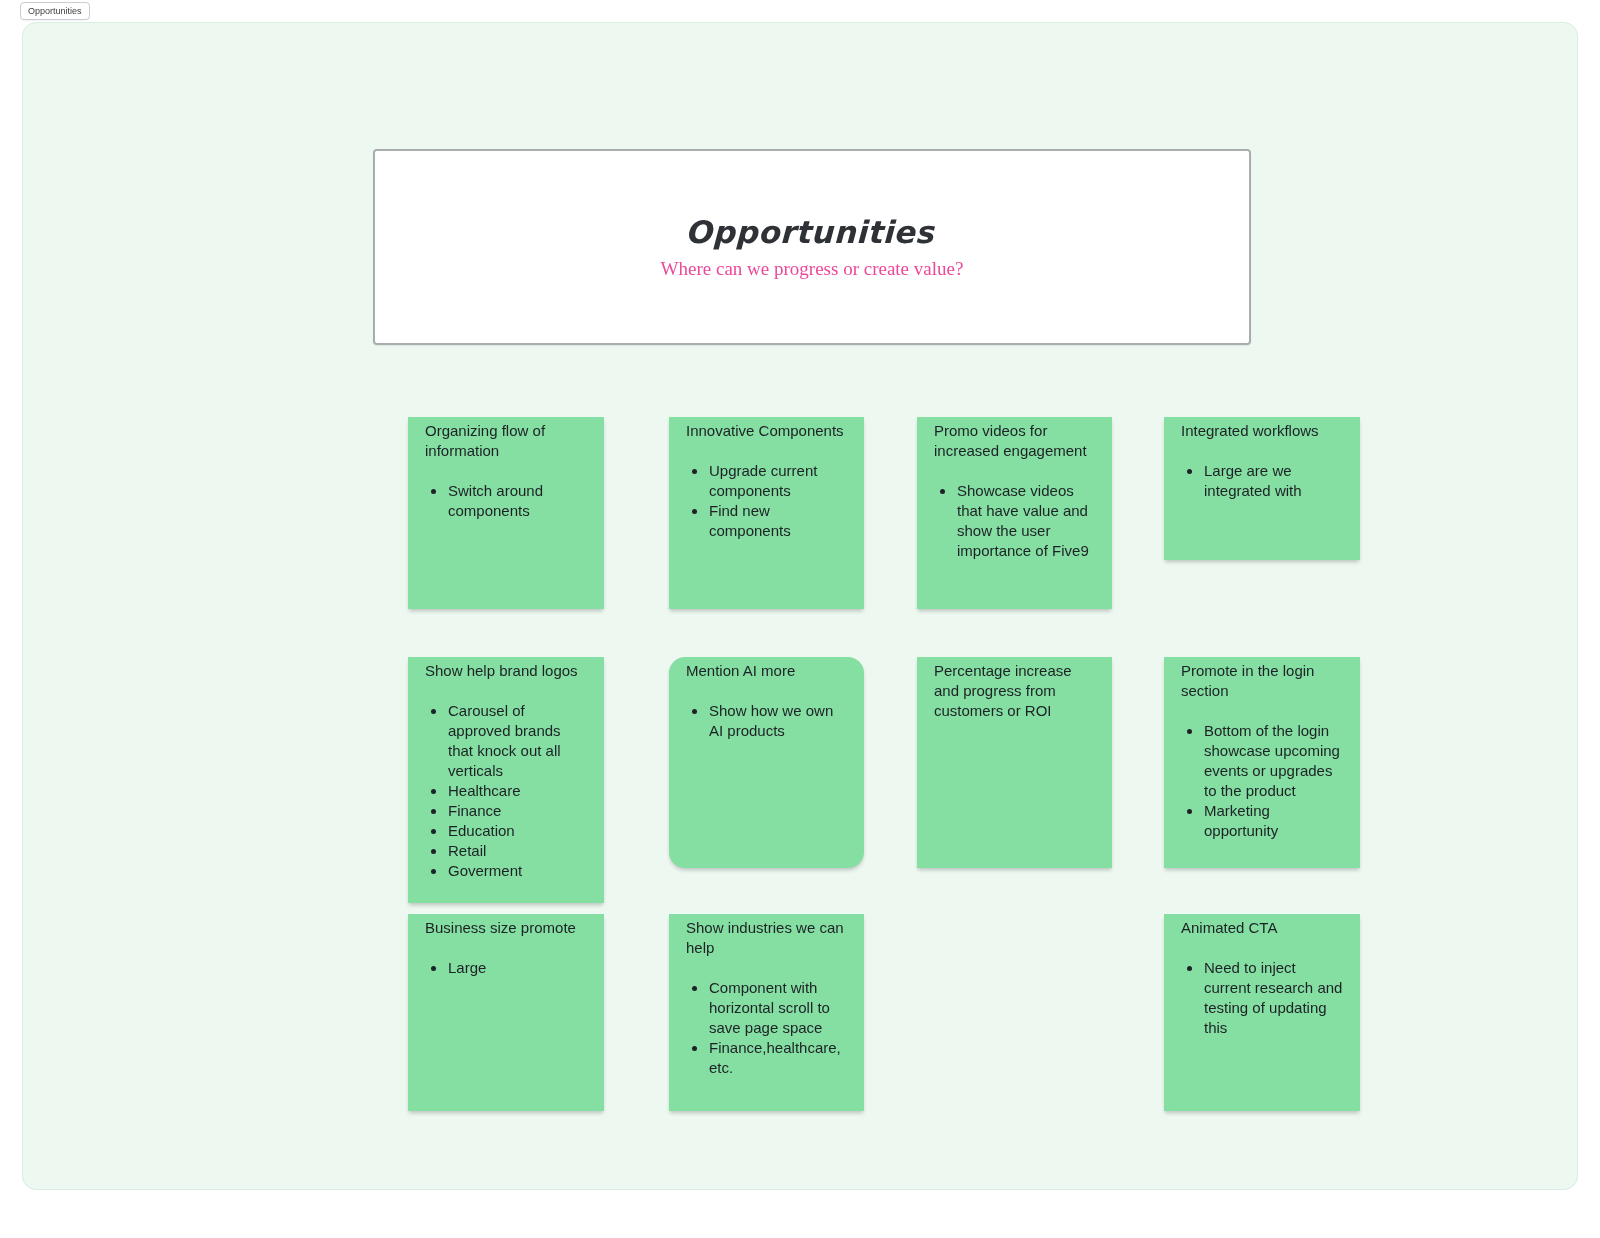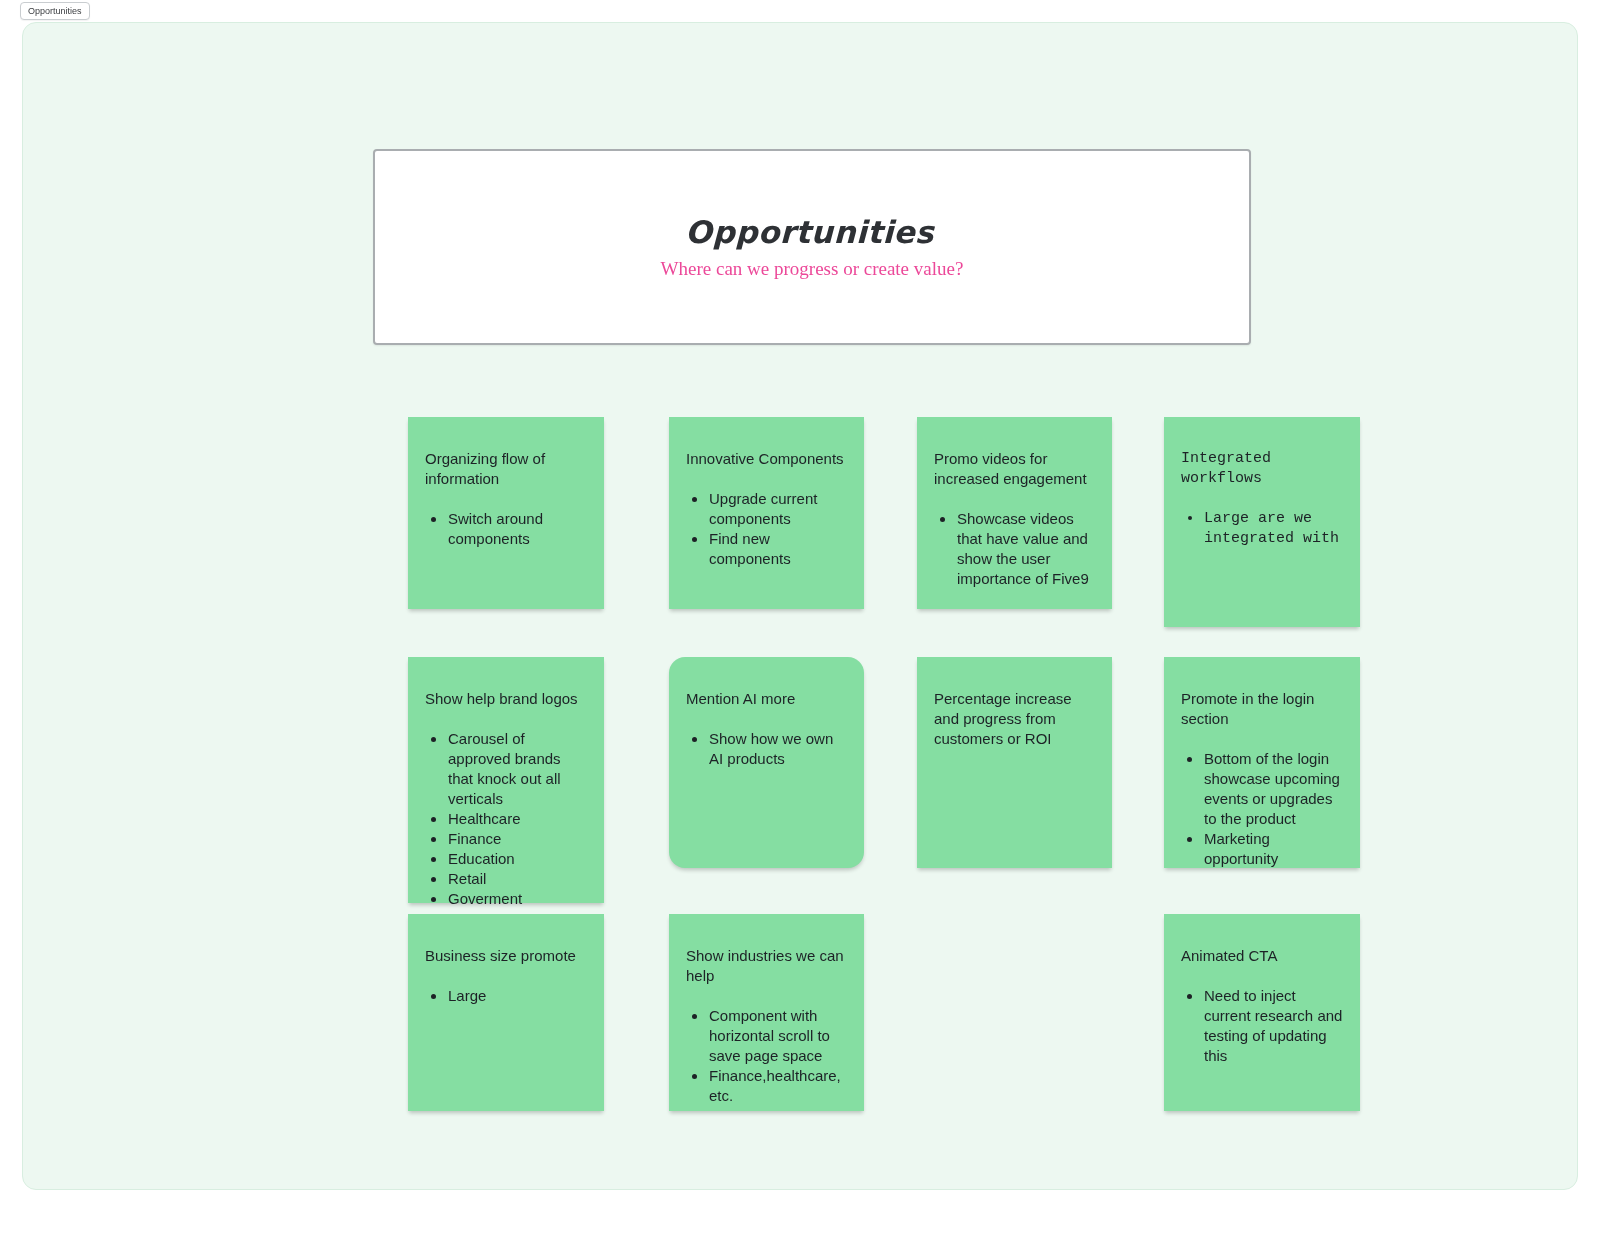--- a/index.html
+++ b/index.html
@@ -63,21 +63,21 @@
     font-family: Liberation Serif, serif;
     font-size: 19px;
     color: #ec4899;
   }
 
   
   .sticky {
     position: absolute;
     background: #85dea2;
     box-shadow: 0 3px 4px -1px rgba(0,0,0,0.22);
-    padding: 32px 17px;
+    padding: 4px 17px;
     color: #1d2226;
     font-size: 15px;
     line-height: 20px;
   }
   .sticky .sticky-title {
     font-weight: 400;
   }
   .sticky ul {
     margin-top: 20px;
     padding-left: 22px;
@@ -113,21 +113,21 @@
     </ul>
   </div>
 
   <div class="sticky" style="left:894px; top:394px; width:195px; height:192px;">
     <div class="sticky-title">Promo videos for increased engagement</div>
     <ul>
       <li>Showcase videos that have value and show the user importance of Five9</li>
     </ul>
   </div>
 
-  <div class="sticky" style="left:1141px; top:394px; width:196px; height:210px;font-family:Liberation Mono, monospace;">
+  <div class="sticky" style="left:1141px; top:394px; width:196px; height:143px;">
     <div class="sticky-title">Integrated workflows</div>
     <ul>
       <li>Large are we integrated with</li>
     </ul>
   </div>
 
   <div class="sticky" style="left:385px; top:634px; width:196px; height:246px;">
     <div class="sticky-title">Show help brand logos</div>
     <ul>
       <li>Carousel of approved brands that knock out all verticals</li>

